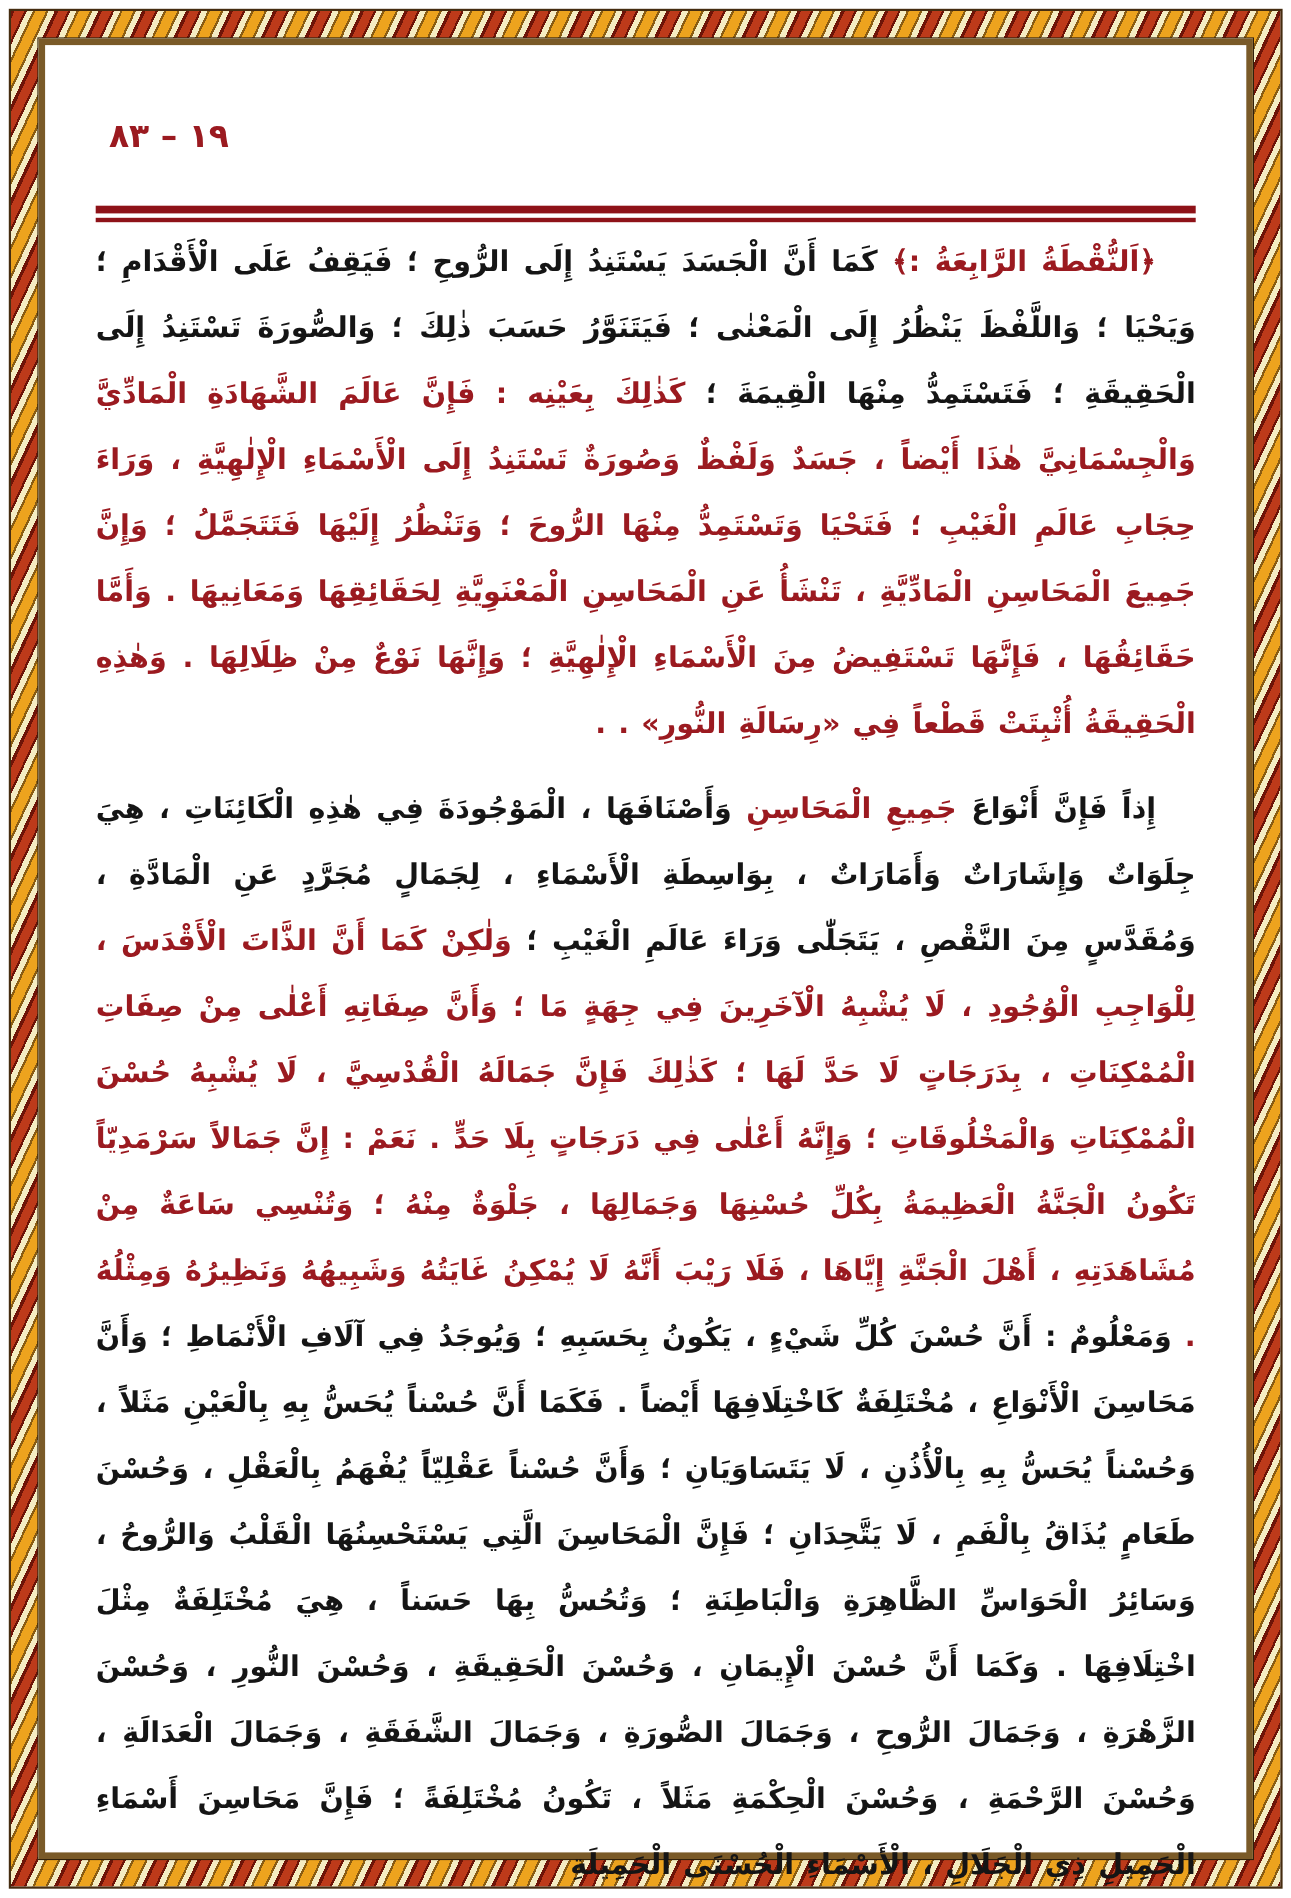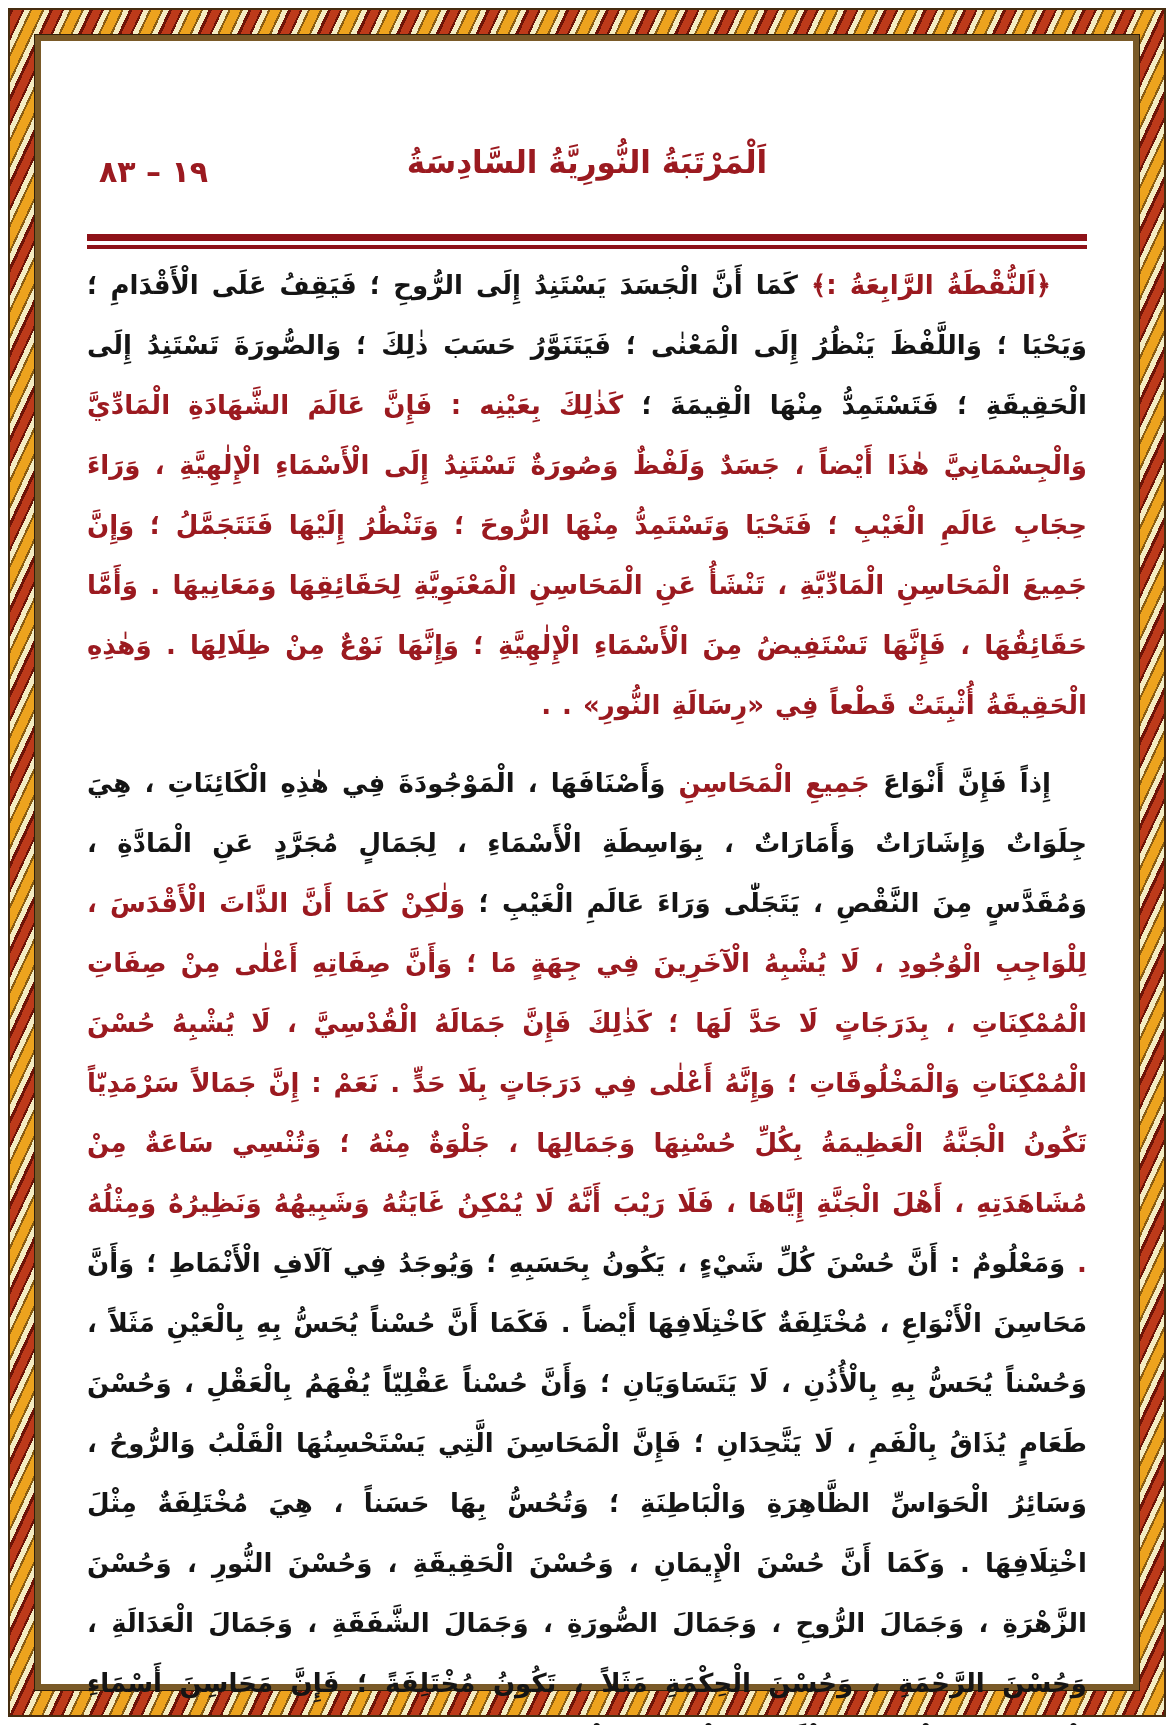--- a/index.html
+++ b/index.html
@@ -30,21 +30,20 @@
     position:absolute; inset:25px;
     background:#ffffff;
     border:6px solid #7a5a28;
     box-shadow: 0 0 0 1px #30200a;
   }
   
   .content {
     position:absolute; inset:0;
     padding:26px 46px 0 46px;
     direction:rtl;
-    margin-top:47px;
   }
   .header { position:relative; height:104px; }
   .page-number {
     position:absolute; left:12px; top:40px;
     color:var(--red); font-size:30px; font-weight:bold;
     letter-spacing:2px;
     direction:rtl;
   }
   .page-title {
     text-align:center; padding-top:30px;
@@ -73,21 +72,20 @@
 </head>
 <body>
 
 <div class="page" style="--red: #9b1a20; --rule: #8e1218; --ink: #151515;">
   <div class="frame-chain">
     <div class="frame-inner">
       <div class="content">
 
         <div class="header">
           <div class="page-number">١٩ – ٨٣</div>
-          <div class="page-title">اَلْمَرْتَبَةُ النُّورِيَّةُ السَّادِسَةُ</div>
         </div>
 
         <div class="title-divider">
           <div class="bar-thick"></div>
           <div class="bar-gap"></div>
           <div class="bar-thin"></div>
         </div>
 
         <div class="body-text">
             <p class="para indent"><span class="seg-red">﴿اَلنُّقْطَةُ الرَّابِعَةُ :﴾ </span><span class="seg-black">كَمَا أَنَّ الْجَسَدَ يَسْتَنِدُ إِلَى الرُّوحِ ؛ فَيَقِفُ عَلَى الْأَقْدَامِ ؛ وَيَحْيَا ؛ وَاللَّفْظَ يَنْظُرُ إِلَى الْمَعْنٰى ؛ فَيَتَنَوَّرُ حَسَبَ ذٰلِكَ ؛ وَالصُّورَةَ تَسْتَنِدُ إِلَى الْحَقِيقَةِ ؛ فَتَسْتَمِدُّ مِنْهَا الْقِيمَةَ ؛ </span><span class="seg-red">كَذٰلِكَ بِعَيْنِه : فَإِنَّ عَالَمَ الشَّهَادَةِ الْمَادِّيَّ وَالْجِسْمَانِيَّ هٰذَا أَيْضاً ، جَسَدٌ وَلَفْظٌ وَصُورَةٌ تَسْتَنِدُ إِلَى الْأَسْمَاءِ الْإِلٰهِيَّةِ ، وَرَاءَ حِجَابِ عَالَمِ الْغَيْبِ ؛ فَتَحْيَا وَتَسْتَمِدُّ مِنْهَا الرُّوحَ ؛ وَتَنْظُرُ إِلَيْهَا فَتَتَجَمَّلُ ؛ وَإِنَّ جَمِيعَ الْمَحَاسِنِ الْمَادِّيَّةِ ، تَنْشَأُ عَنِ الْمَحَاسِنِ الْمَعْنَوِيَّةِ لِحَقَائِقِهَا وَمَعَانِيهَا . وَأَمَّا حَقَائِقُهَا ، فَإِنَّهَا تَسْتَفِيضُ مِنَ الْأَسْمَاءِ الْإِلٰهِيَّةِ ؛ وَإِنَّهَا نَوْعٌ مِنْ ظِلَالِهَا . وَهٰذِهِ الْحَقِيقَةُ أُثْبِتَتْ قَطْعاً فِي «رِسَالَةِ النُّورِ» . .</span></p>

